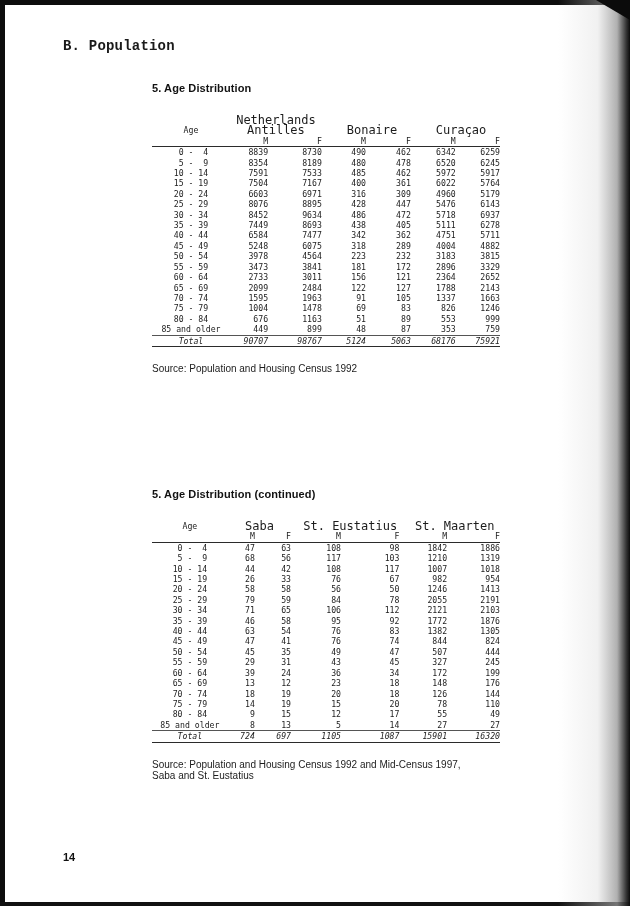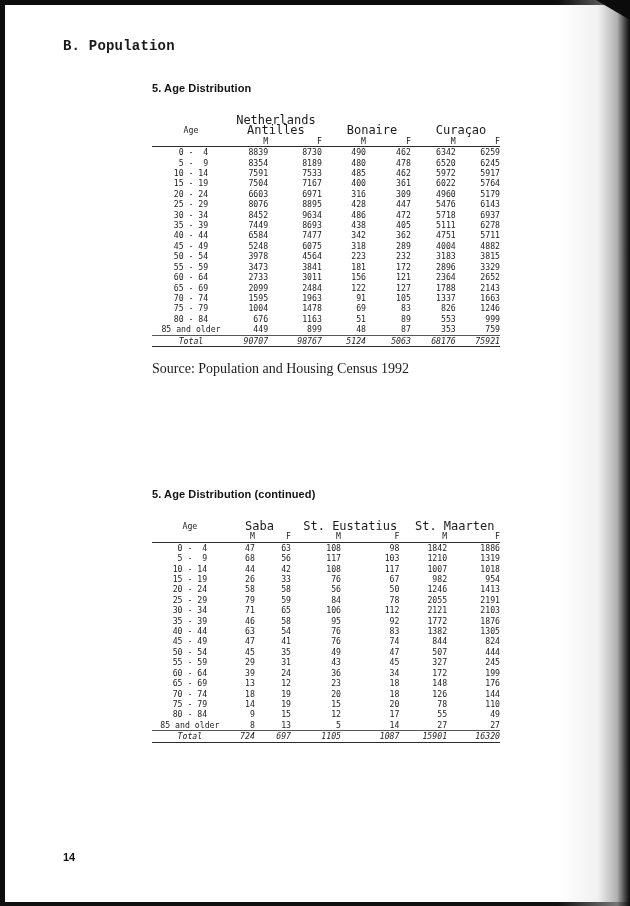--- a/index.html
+++ b/index.html
@@ -138,22 +138,22 @@
   }
   .hdr-mf {
     text-align: right;
     font-size: 8.2px;
   }
   .pad-firstrow td { padding-top: 10px; }
   .pad-total td { padding-top: 11px; padding-bottom: 5px; font-style: italic; }
 
   .source {
     margin-top: 16px;
-    font-family: Liberation Serif, serif;
-    font-size: 14px;
+    font-family: Liberation Sans, sans-serif;
+    font-size: 10px;
     line-height: 11px;
     color: #1c1c1c;
     white-space: pre-line;
   }
 </style>
 </head>
 <body>
 
 <div class="page">
 
@@ -790,20 +790,22 @@
               <td></td>
               <td class="numcell">1087</td>
               <td></td>
               <td class="numcell">15901</td>
               <td></td>
               <td class="numcell">16320</td>
             </tr>
           </tfoot>
       </table>
 
+      <div class="source">Source: Population and Housing Census 1992 and Mid-Census 1997,
+Saba and St. Eustatius</div>
     </div>
 
     <div class="folio">14</div>
 
   </div>
 
   <div class="scan-edge-right"></div>
   <div class="scan-corner-tr"></div>
 </div>
 

